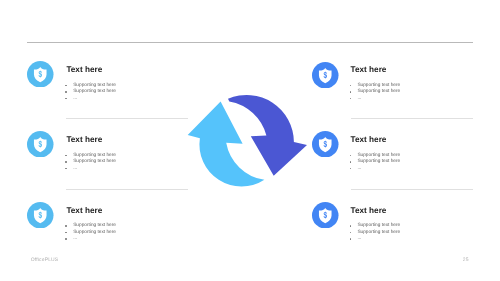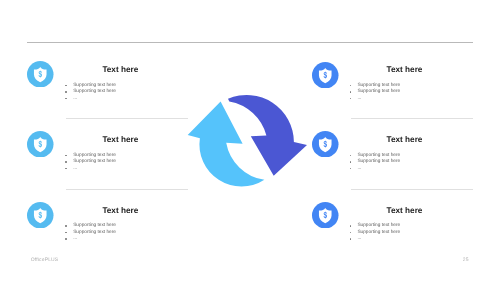--- a/index.html
+++ b/index.html
@@ -7,21 +7,21 @@
        font-family:"Liberation Sans",sans-serif;
        -webkit-font-smoothing:antialiased;text-rendering:geometricPrecision;}
   .slide{position:relative;width:500px;height:281px;background:#fff;overflow:hidden;}
 
   .topline{position:absolute;left:27px;top:42px;width:446px;height:1px;background:#b9b9b9;}
 
   .icon{position:absolute;width:26.5px;height:26.5px;}
   .icon svg{display:block;width:26.5px;height:26.5px;}
 
   .block{position:absolute;}
-  .title{font-size:8.2px;font-weight:bold;color:#1d1d1d;line-height:8.2px;white-space:nowrap;margin-left:36px;}
+  .title{font-size:8.2px;font-weight:bold;color:#1d1d1d;line-height:8.2px;white-space:nowrap;}
   .bullets{position:absolute;left:0;top:16.6px;}
   .brow{position:relative;height:6.5px;white-space:nowrap;}
   .bdot{position:absolute;left:-0.95px;top:2.15px;width:1.6px;height:1.6px;background:#7b7b7b;border-radius:50%;}
   .btext{position:absolute;left:6.8px;top:0;font-size:4.75px;line-height:6.5px;color:#5e5e5e;}
 
   .sep{position:absolute;height:1px;background:#e0e0e0;}
 
   .arrows{position:absolute;left:0;top:0;width:500px;height:281px;pointer-events:none;}
   .arrows svg{display:block;width:500px;height:281px;}
 

